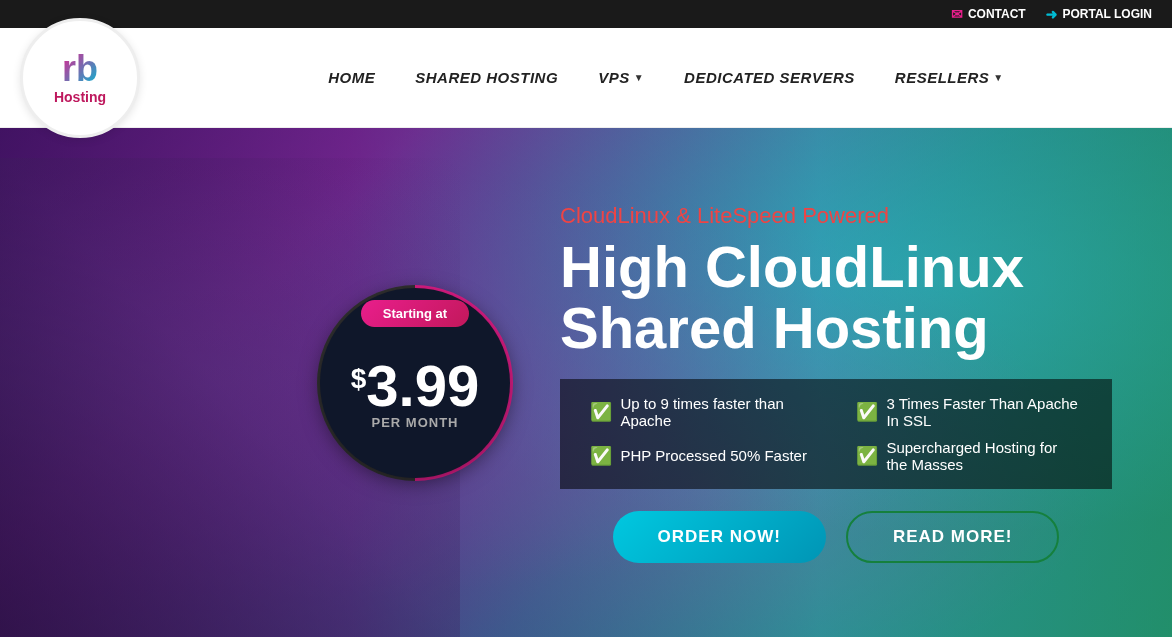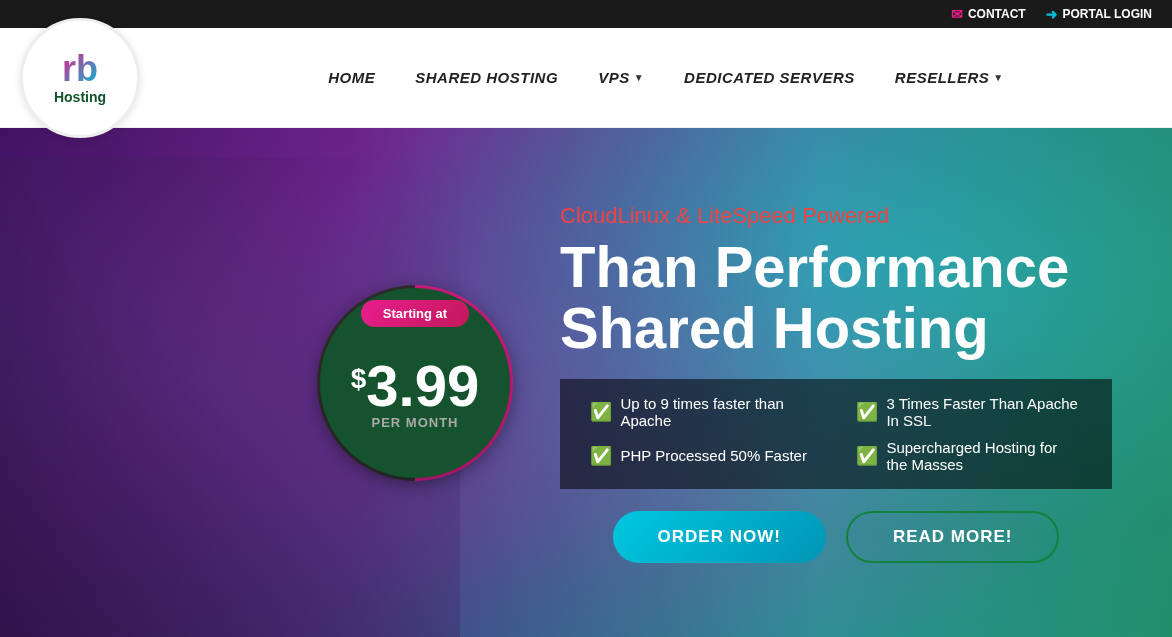--- a/index.html
+++ b/index.html
@@ -63,21 +63,21 @@
     .logo-text-rb {
       font-size: 36px;
       font-weight: 900;
       background: linear-gradient(135deg, #e91e8c, #00bcd4);
       -webkit-background-clip: text;
       -webkit-text-fill-color: transparent;
       line-height: 1;
     }
     .logo-sub {
       font-size: 14px;
-      color: #14532d;
+      color: #be185d;
       font-weight: 600;
       margin-top: 2px;
     }
 
     nav {
       display: flex;
       align-items: center;
       gap: 40px;
       margin-left: 160px;
       flex: 1;
@@ -162,21 +162,21 @@
       padding: 0 60px 0 320px;
       gap: 50px;
     }
 
     
     .price-badge {
       flex-shrink: 0;
       width: 190px;
       height: 190px;
       border-radius: 50%;
-      background: #14532d;
+      background: #0f172a;
       display: flex;
       flex-direction: column;
       align-items: center;
       justify-content: center;
       position: relative;
       box-shadow: 0 4px 20px rgba(0,0,0,0.5);
     }
     .price-badge::before {
       content: '';
       position: absolute;
@@ -342,21 +342,21 @@
       <div class="price-amount">
         <span class="price-dollar">$</span>
         <span>3.99</span>
       </div>
       <span class="price-per-month">PER MONTH</span>
     </div>
 
     <div class="hero-text">
       <div class="hero-subtitle">CloudLinux &amp; LiteSpeed Powered</div>
       <div class="hero-title">
-        <span>Than Performance</span><br>
+        <span>High CloudLinux</span><br>
         <span>Shared Hosting</span>
       </div>
 
       <div class="features-bar">
         <div class="feature-item">
           <span class="check-icon">✅</span>
           <span>Up to 9 times faster than Apache</span>
         </div>
         <div class="feature-item">
           <span class="check-icon">✅</span>

